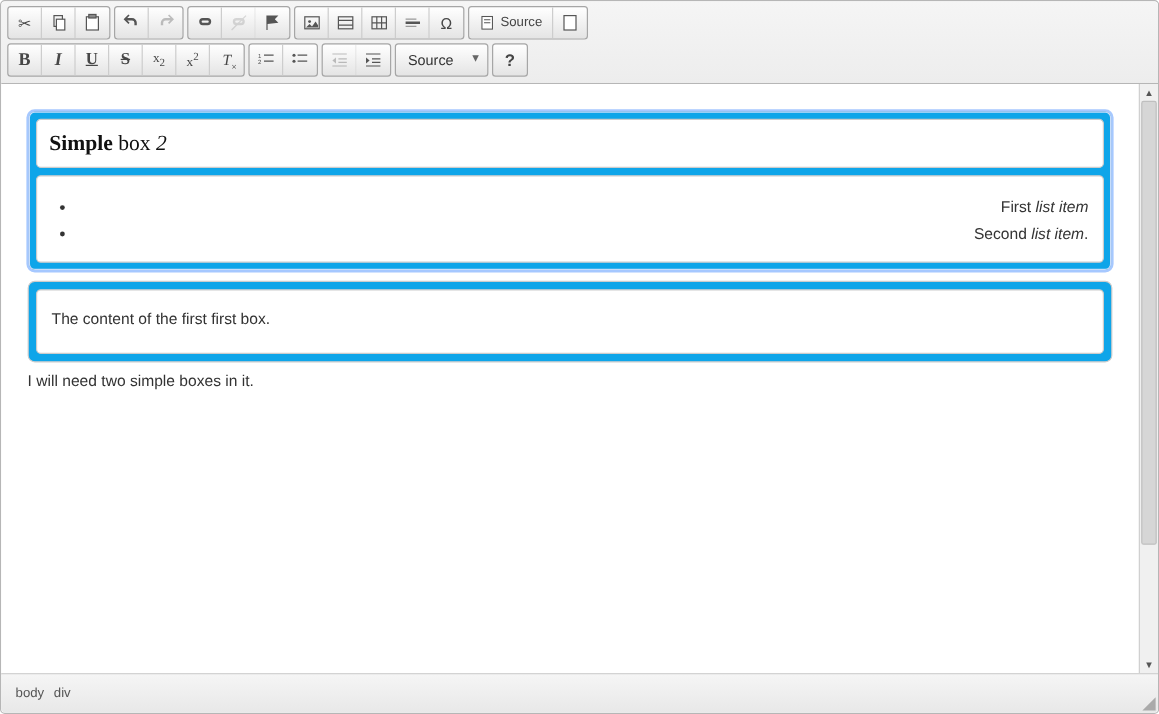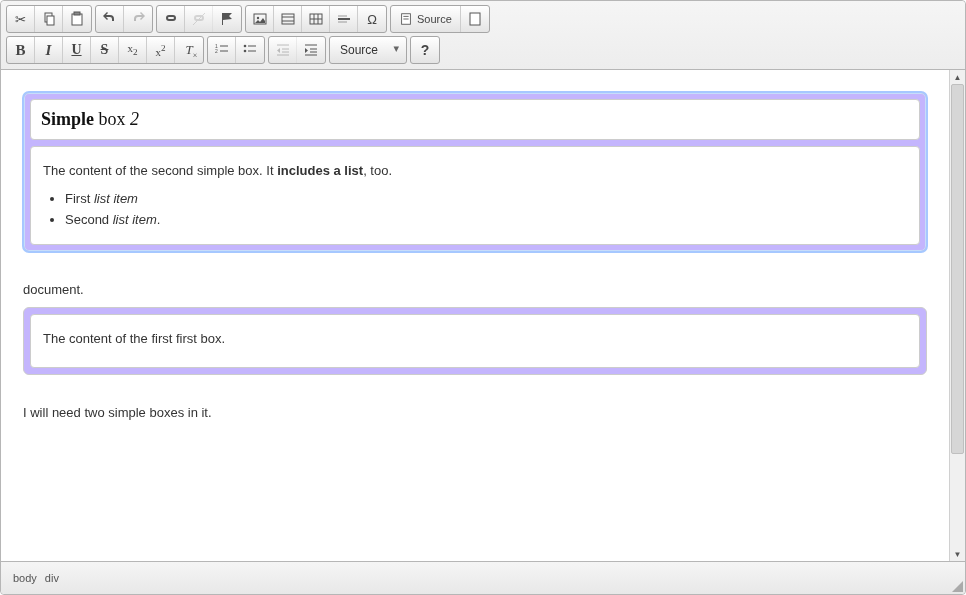--- a/index.html
+++ b/index.html
@@ -22,29 +22,29 @@
 .strike-s { text-decoration: line-through; font-family: Georgia, serif; font-weight: bold; font-size: 14px; }
 .subsup { font-family: Georgia, serif; font-size: 11px; }
 
 .content-area { flex: 1; display: flex; overflow: hidden; position: relative; background: #fff; }
 .content { flex: 1; padding: 14px 22px; overflow-y: auto; font-size: 13px; color: #333; line-height: 1.5; }
 .scrollbar { width: 16px; background: #f0f0f0; border-left: 1px solid #d0d0d0; display: flex; flex-direction: column; }
 .scroll-arrow { height: 14px; display: flex; align-items: center; justify-content: center; font-size: 8px; color: #555; cursor: pointer; }
 .scroll-track { flex: 1; position: relative; }
 .scroll-thumb { position: absolute; left: 1px; right: 1px; top: 0; height: 80%; background: #d6d6d6; border: 1px solid #bfbfbf; border-radius: 2px; }
 
-.simple-box { margin: 8px 0 28px 0; padding: 6px; border: 1px solid #ccc; border-radius: 6px; background: #c4b5fd; }
+.simple-box { margin: 8px 0 6px 0; padding: 6px; border: 1px solid #ccc; border-radius: 6px; background: #0ea5e9; }
 .simple-box.selected { outline: 2px solid #a6c8ff; outline-offset: -1px; box-shadow: 0 0 0 1px #c7ddfa inset; }
 .box-title { background: #fff; border: 1px solid #ccc; border-radius: 4px; padding: 6px 10px; font-size: 18px; margin-bottom: 6px; font-family: Georgia, serif; color: #111; }
 .box-title strong { font-weight: bold; }
 .box-title em { font-style: italic; }
 .box-content { background: #fff; border: 1px solid #ccc; border-radius: 4px; padding: 10px 12px; font-size: 13px; color: #333; }
 .box-content p { margin: 4px 0 8px 0; }
 .box-content ul { margin: 6px 0 4px 22px; list-style: disc; }
-.box-content li { margin: 2px 0; }
+.box-content li { margin: 2px 0; text-align: right; }
 .box-content em { font-style: italic; }
 .box-content strong { font-weight: bold; }
 
 .status-bar { height: 18px; border-top: 1px solid #b6b6b6; background: linear-gradient(#f5f5f5,#e8e8e8); display: flex; align-items: center; padding: 16px 8px; font-size: 11px; color: #555; border-bottom-left-radius: 4px; border-bottom-right-radius: 4px; position: relative; }
 .path-item { padding: 0 4px; cursor: pointer; }
 .resize-grip { position: absolute; right: 2px; bottom: 2px; width: 0; height: 0; border-left: 11px solid transparent; border-bottom: 11px solid #aaa; }
 .Tx { font-style: italic; font-family: Georgia, serif; font-size: 13px; position: relative; }
 .Tx::after { content:"×"; font-size: 8px; position: absolute; bottom:-2px; right:-5px; }
 </style>
 </head>
@@ -222,29 +222,27 @@
         </div>
     </div>
   </div>
 
   <div class="content-area">
     <div class="content">
 
       <div class="simple-box selected">
         <div class="box-title"><strong>Simple</strong> box <em>2</em></div>
         <div class="box-content">
-            <p>The content of the second simple box. It <strong>includes a list</strong>, too.</p>
             <ul>
               <li>First <em>list item</em></li>
               <li>Second <em>list item</em>.</li>
             </ul>
           </div>
       </div>
 
-      <p>document.</p>
 
       <div class="simple-box">
         <div class="box-content">
             <p>The content of the first first box.</p>
           </div>
       </div>
 
       <p>I will need two simple boxes in it.</p>
     </div>
     <div class="scrollbar">

